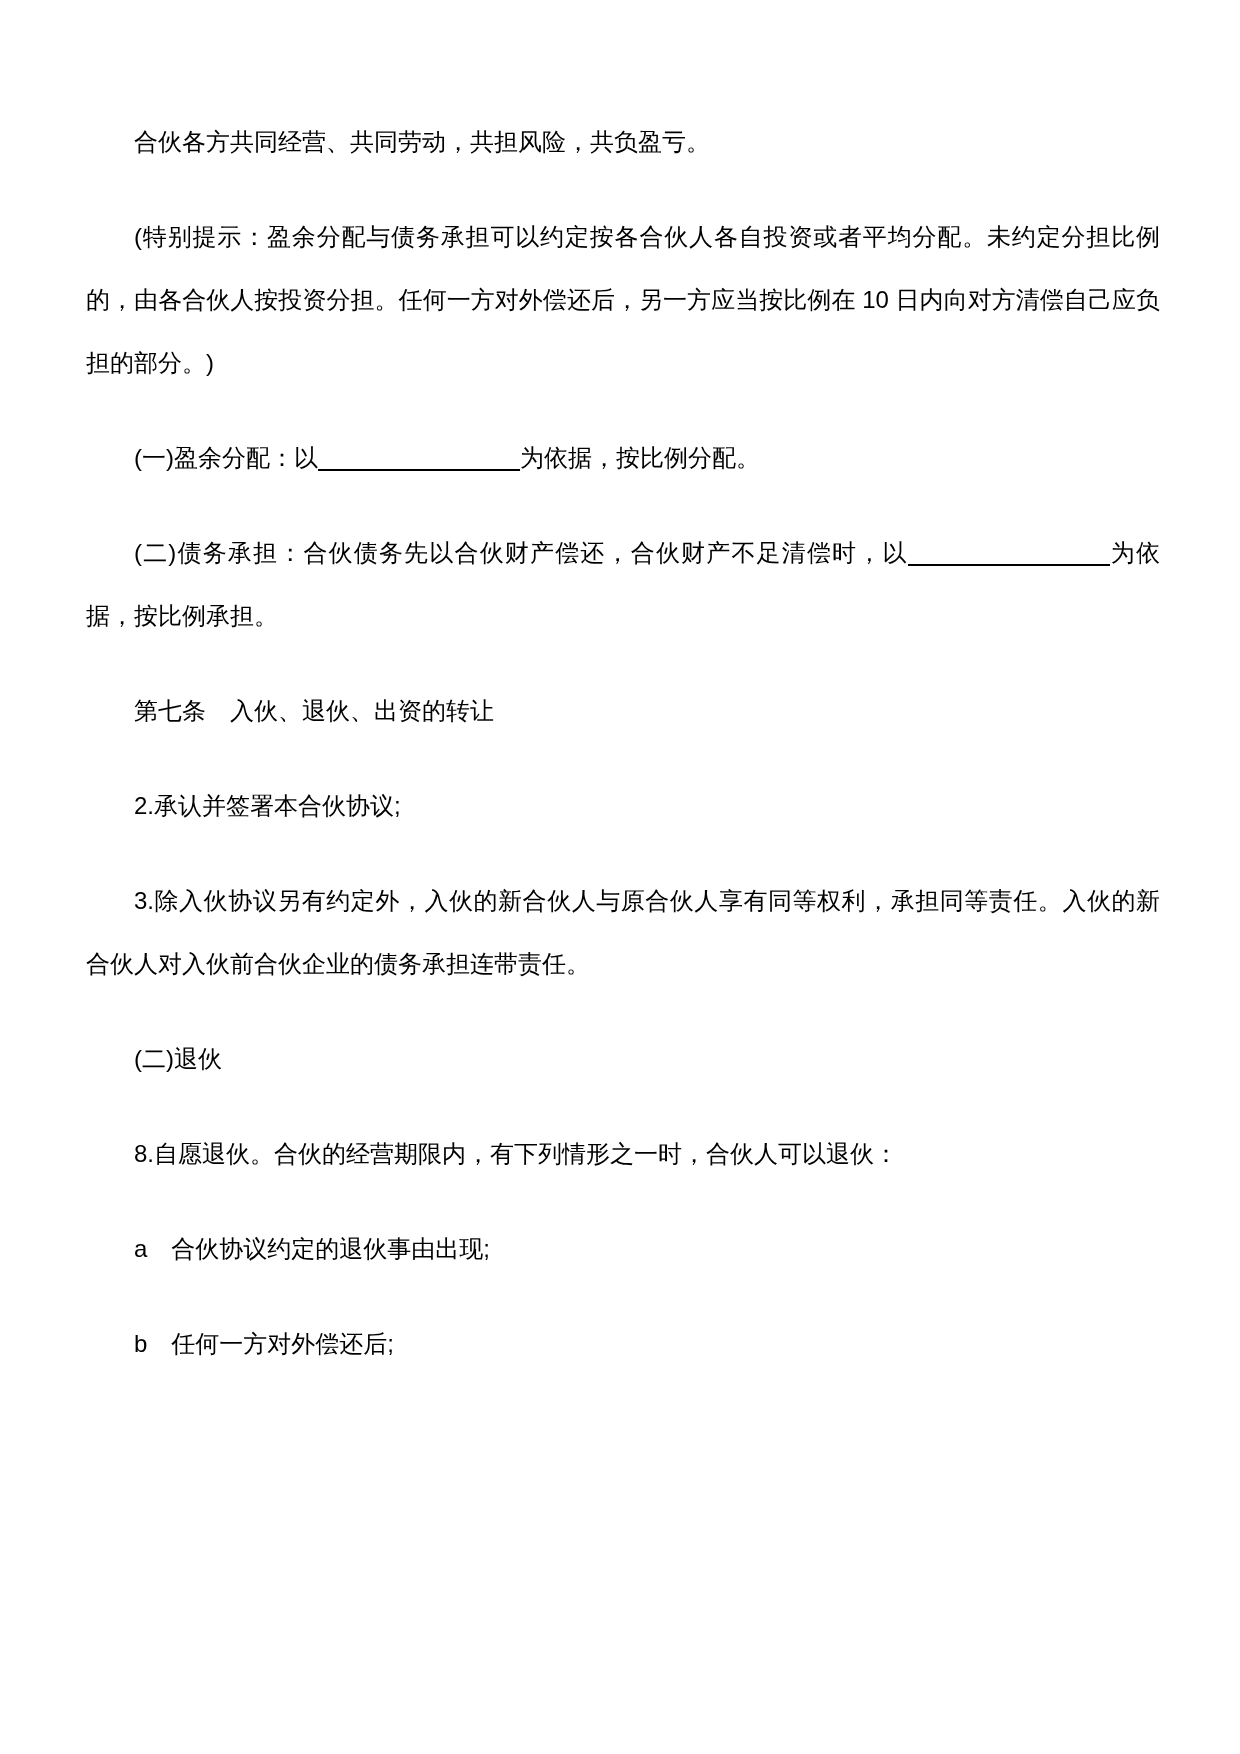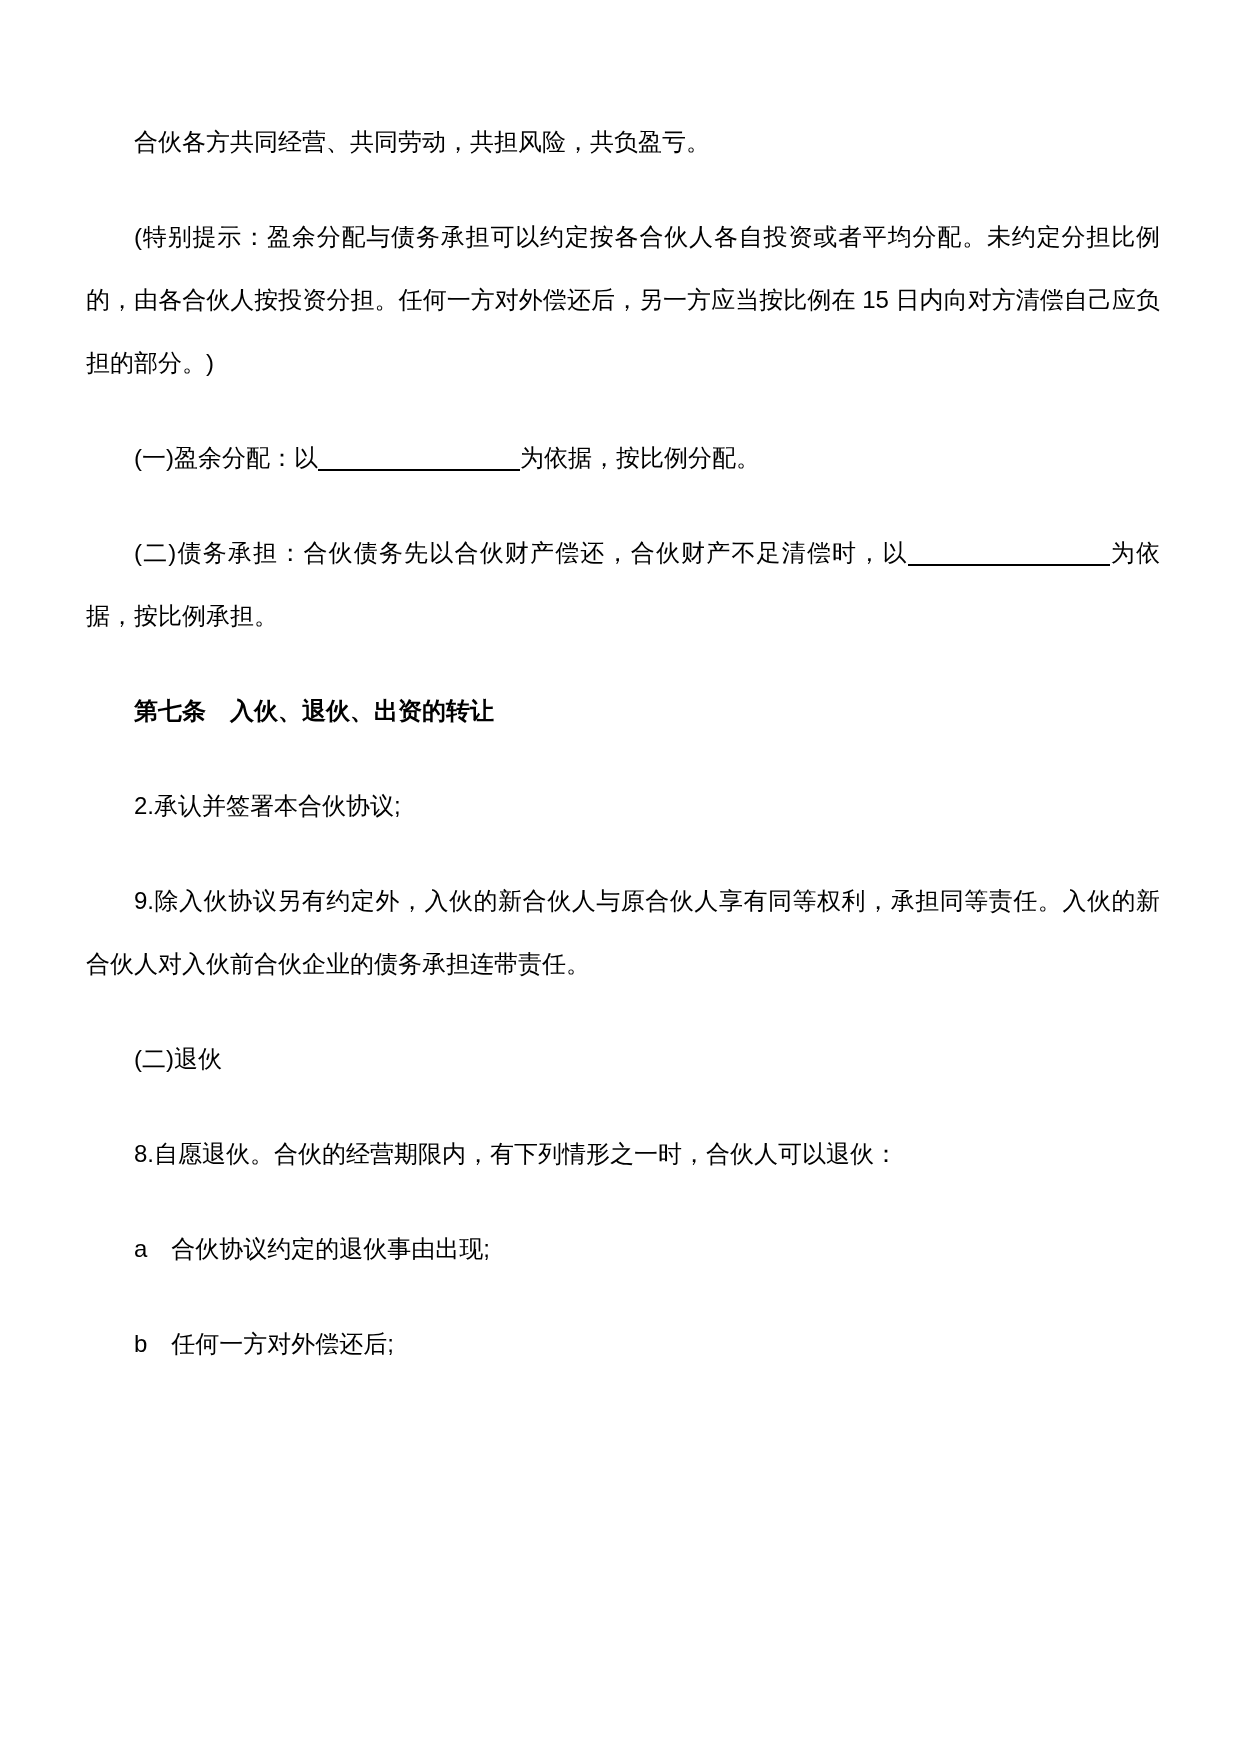--- a/index.html
+++ b/index.html
@@ -19,49 +19,49 @@
     line-height: 63px;
     padding: 110px 80px 0 86px;
     text-align: justify;
     overflow: hidden;
   }
   .para {
     margin: 0 0 32px 0;
     text-indent: 48px;
   }
   .heading {
-    font-weight: bold;
+    font-weight: normal;
   }
   .blank {
     display: inline-block;
     width: 202px;
     height: 0;
     border-bottom: 2px solid #000000;
     transform: translateY(5px);
   }
 </style>
 </head>
 <body>
 
 <div class="page">
   <p class="para">合伙各方共同经营、共同劳动，共担风险，共负盈亏。</p>
 
-  <p class="para">(特别提示：盈余分配与债务承担可以约定按各合伙人各自投资或者平均分配。未约定分担比例的，由各合伙人按投资分担。任何一方对外偿还后，另一方应当按比例在 15 日内向对方清偿自己应负担的部分。)</p>
+  <p class="para">(特别提示：盈余分配与债务承担可以约定按各合伙人各自投资或者平均分配。未约定分担比例的，由各合伙人按投资分担。任何一方对外偿还后，另一方应当按比例在 10 日内向对方清偿自己应负担的部分。)</p>
 
   <p class="para"><span>(一)盈余分配：以</span><span class="blank"></span><span>为依据，按比例分配。</span></p>
 
   <p class="para"><span>(二)债务承担：合伙债务先以合伙财产偿还，合伙财产不足清偿时，以</span><span class="blank"></span><span>为依据，按比例承担。</span></p>
 
   <p class="para heading">第七条　入伙、退伙、出资的转让</p>
 
 
 
   <p class="para">2.承认并签署本合伙协议;</p>
 
-  <p class="para">9.除入伙协议另有约定外，入伙的新合伙人与原合伙人享有同等权利，承担同等责任。入伙的新合伙人对入伙前合伙企业的债务承担连带责任。</p>
+  <p class="para">3.除入伙协议另有约定外，入伙的新合伙人与原合伙人享有同等权利，承担同等责任。入伙的新合伙人对入伙前合伙企业的债务承担连带责任。</p>
 
   <p class="para">(二)退伙</p>
 
   <p class="para">8.自愿退伙。合伙的经营期限内，有下列情形之一时，合伙人可以退伙：</p>
 
   <p class="para">a　合伙协议约定的退伙事由出现;</p>
 
   <p class="para">b　任何一方对外偿还后;</p>
 </div>
 

